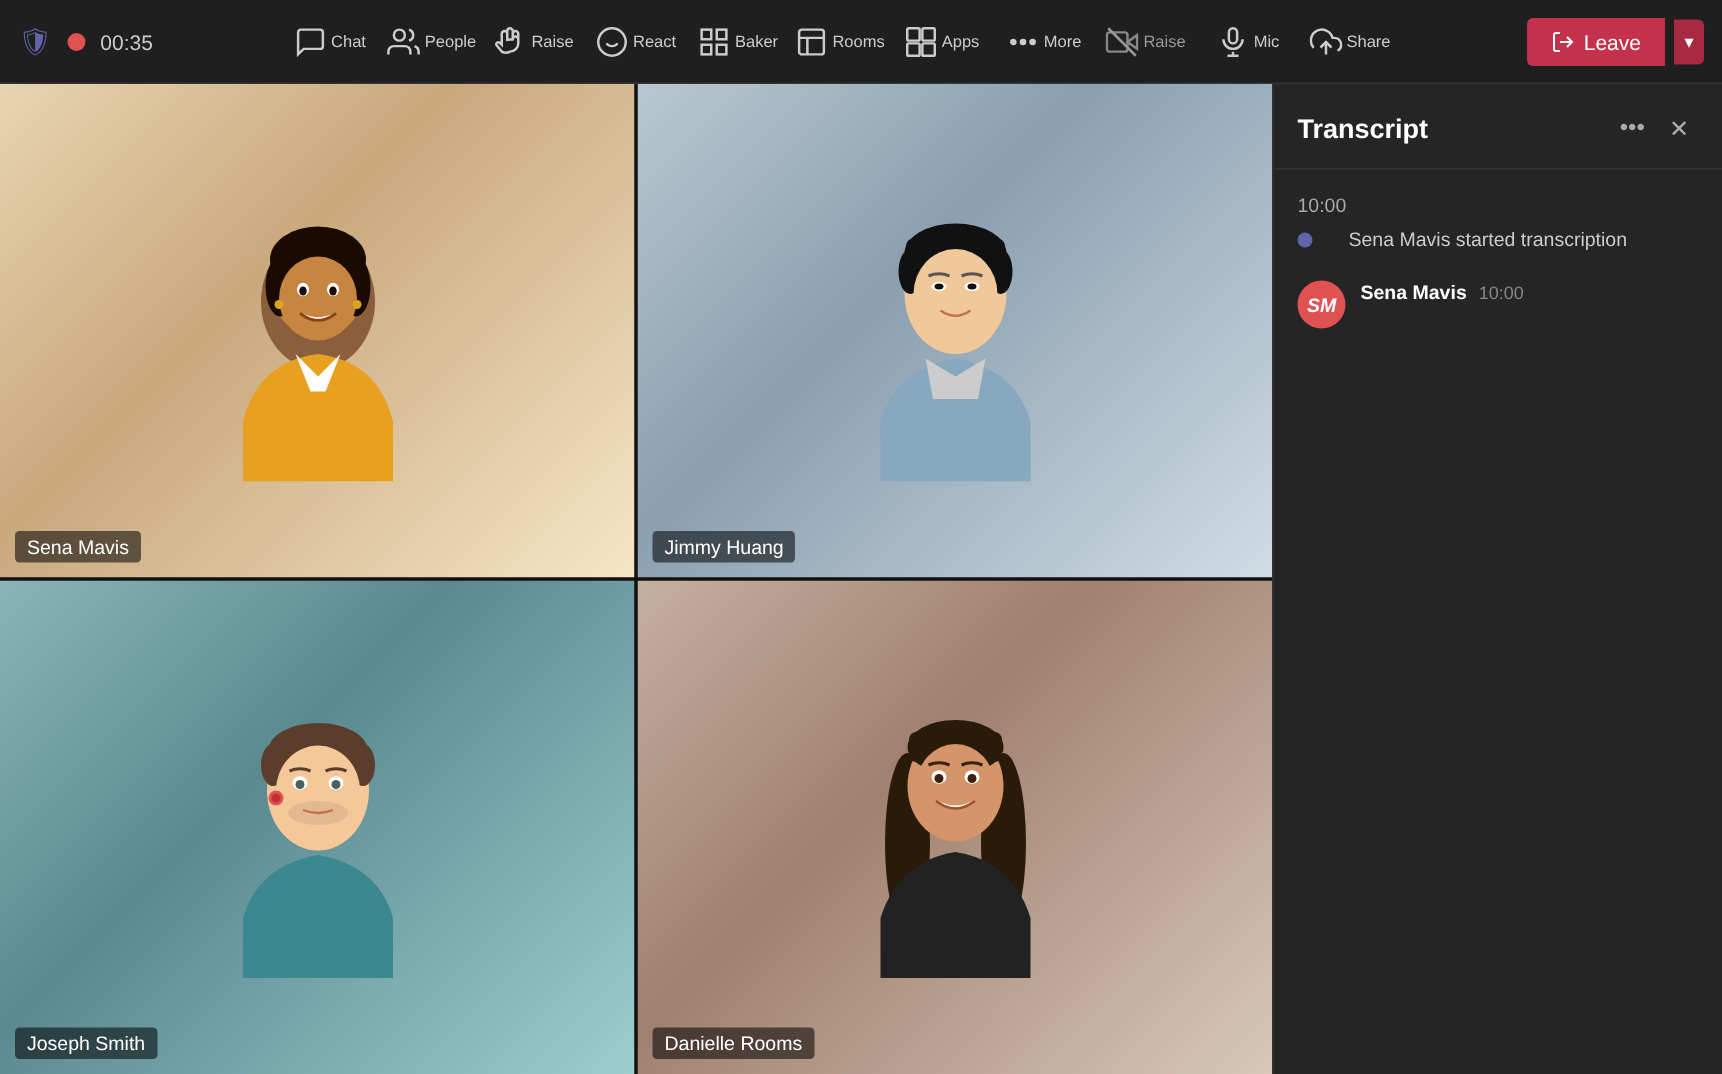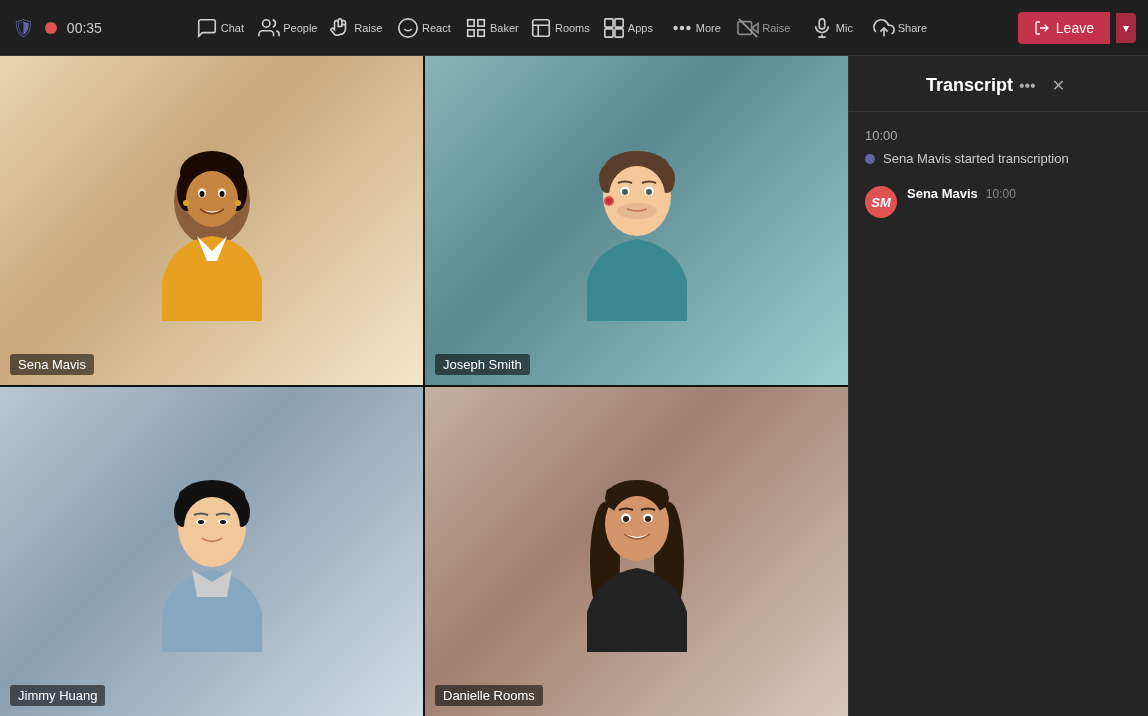--- a/index.html
+++ b/index.html
@@ -141,22 +141,22 @@
     #transcript-panel {
       width: 300px;
       background: #252525;
       display: flex;
       flex-direction: column;
       border-left: 1px solid #333;
     }
     #transcript-header {
       display: flex;
       align-items: center;
-      justify-content: center;
-      padding: 16px 34px 12px;
+      justify-content: space-between;
+      padding: 16px 16px 12px;
       border-bottom: 1px solid #333;
     }
     #transcript-title {
       font-size: 18px;
       font-weight: 600;
       color: #fff;
     }
     #transcript-actions {
       display: flex;
       align-items: center;
@@ -178,21 +178,21 @@
       padding: 16px;
     }
     .transcript-time {
       font-size: 13px;
       color: #aaa;
       margin-bottom: 8px;
     }
     .transcript-system {
       display: flex;
       align-items: center;
-      gap: 8px;
+      gap: 24px;
       margin-bottom: 20px;
     }
     .system-dot {
       width: 10px; height: 10px;
       background: #6264a7;
       border-radius: 50%;
       flex-shrink: 0;
     }
     .system-text {
       font-size: 13px;
@@ -392,20 +392,50 @@
           <path d="M65 115 L80 130 L95 115 L85 140 L75 140Z" fill="#fff"></path>
 
           <circle cx="54" cy="82" r="3" fill="#DAA520"></circle>
           <circle cx="106" cy="82" r="3" fill="#DAA520"></circle>
         </svg>
       </div>
       <div class="participant-label">Sena Mavis</div>
     </div>
 
     <div class="video-cell">
+      <div class="face-placeholder face-jimmy">
+        <svg width="160" height="200" viewBox="0 0 160 200">
+
+          <ellipse cx="80" cy="75" rx="34" ry="40" fill="#F0C89A"></ellipse>
+
+          <ellipse cx="80" cy="48" rx="34" ry="20" fill="#111"></ellipse>
+          <ellipse cx="50" cy="60" rx="8" ry="15" fill="#111"></ellipse>
+          <ellipse cx="110" cy="60" rx="8" ry="15" fill="#111"></ellipse>
+          <rect x="47" y="38" width="66" height="20" rx="5" fill="#111"></rect>
+
+          <ellipse cx="80" cy="75" rx="28" ry="30" fill="#F0C89A"></ellipse>
+
+          <ellipse cx="69" cy="70" rx="5" ry="3" fill="#fff"></ellipse>
+          <ellipse cx="91" cy="70" rx="5" ry="3" fill="#fff"></ellipse>
+          <ellipse cx="69" cy="70" rx="3" ry="2" fill="#111"></ellipse>
+          <ellipse cx="91" cy="70" rx="3" ry="2" fill="#111"></ellipse>
+
+          <path d="M62 63 Q69 60 76 63" stroke="#555" stroke-width="2" fill="none"></path>
+          <path d="M84 63 Q91 60 98 63" stroke="#555" stroke-width="2" fill="none"></path>
+
+          <path d="M70 86 Q80 93 90 86" stroke="#C07050" stroke-width="1.5" fill="none"></path>
+
+          <path d="M30 160 Q40 125 80 118 Q120 125 130 160 L130 200 L30 200Z" fill="#88a8c0"></path>
+          <path d="M60 118 L80 130 L100 118 L95 145 L65 145Z" fill="#ccc"></path>
+        </svg>
+      </div>
+      <div class="participant-label">Jimmy Huang</div>
+    </div>
+
+    <div class="video-cell">
       <div class="face-placeholder face-joseph">
         <svg width="160" height="200" viewBox="0 0 160 200">
 
           <ellipse cx="80" cy="75" rx="34" ry="40" fill="#F5C89A"></ellipse>
 
           <ellipse cx="80" cy="48" rx="33" ry="18" fill="#5a3e2b"></ellipse>
           <ellipse cx="50" cy="58" rx="8" ry="14" fill="#5a3e2b"></ellipse>
           <ellipse cx="110" cy="58" rx="8" ry="14" fill="#5a3e2b"></ellipse>
 
           <ellipse cx="80" cy="75" rx="28" ry="30" fill="#F5C89A"></ellipse>
@@ -422,50 +452,20 @@
 
           <circle cx="52" cy="80" r="5" fill="#E05252"></circle>
           <circle cx="52" cy="80" r="3" fill="#c03030"></circle>
 
           <path d="M70 88 Q80 92 90 88" stroke="#C07050" stroke-width="1.5" fill="none"></path>
 
           <path d="M30 160 Q40 125 80 118 Q120 125 130 160 L130 200 L30 200Z" fill="#3a8890"></path>
         </svg>
       </div>
       <div class="participant-label">Joseph Smith</div>
-    </div>
-
-    <div class="video-cell">
-      <div class="face-placeholder face-jimmy">
-        <svg width="160" height="200" viewBox="0 0 160 200">
-
-          <ellipse cx="80" cy="75" rx="34" ry="40" fill="#F0C89A"></ellipse>
-
-          <ellipse cx="80" cy="48" rx="34" ry="20" fill="#111"></ellipse>
-          <ellipse cx="50" cy="60" rx="8" ry="15" fill="#111"></ellipse>
-          <ellipse cx="110" cy="60" rx="8" ry="15" fill="#111"></ellipse>
-          <rect x="47" y="38" width="66" height="20" rx="5" fill="#111"></rect>
-
-          <ellipse cx="80" cy="75" rx="28" ry="30" fill="#F0C89A"></ellipse>
-
-          <ellipse cx="69" cy="70" rx="5" ry="3" fill="#fff"></ellipse>
-          <ellipse cx="91" cy="70" rx="5" ry="3" fill="#fff"></ellipse>
-          <ellipse cx="69" cy="70" rx="3" ry="2" fill="#111"></ellipse>
-          <ellipse cx="91" cy="70" rx="3" ry="2" fill="#111"></ellipse>
-
-          <path d="M62 63 Q69 60 76 63" stroke="#555" stroke-width="2" fill="none"></path>
-          <path d="M84 63 Q91 60 98 63" stroke="#555" stroke-width="2" fill="none"></path>
-
-          <path d="M70 86 Q80 93 90 86" stroke="#C07050" stroke-width="1.5" fill="none"></path>
-
-          <path d="M30 160 Q40 125 80 118 Q120 125 130 160 L130 200 L30 200Z" fill="#88a8c0"></path>
-          <path d="M60 118 L80 130 L100 118 L95 145 L65 145Z" fill="#ccc"></path>
-        </svg>
-      </div>
-      <div class="participant-label">Jimmy Huang</div>
     </div>
 
     <div class="video-cell">
       <div class="face-placeholder face-danielle">
         <svg width="160" height="200" viewBox="0 0 160 200">
 
           <ellipse cx="48" cy="110" rx="15" ry="60" fill="#2a1a0a"></ellipse>
           <ellipse cx="112" cy="110" rx="15" ry="60" fill="#2a1a0a"></ellipse>
 
           <ellipse cx="80" cy="72" rx="32" ry="37" fill="#D4956A"></ellipse>

